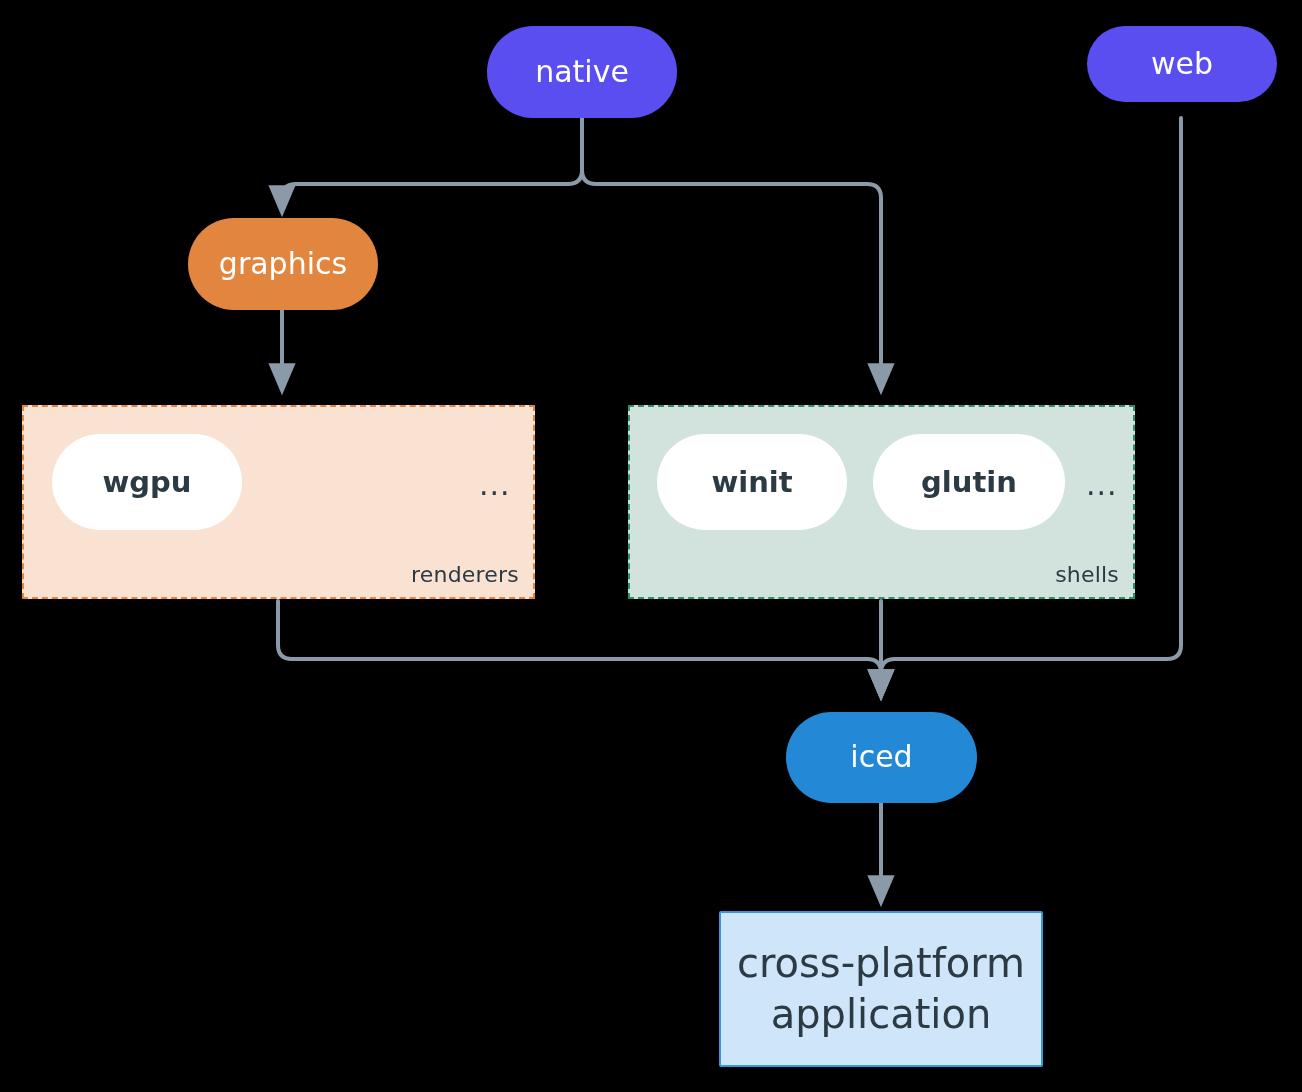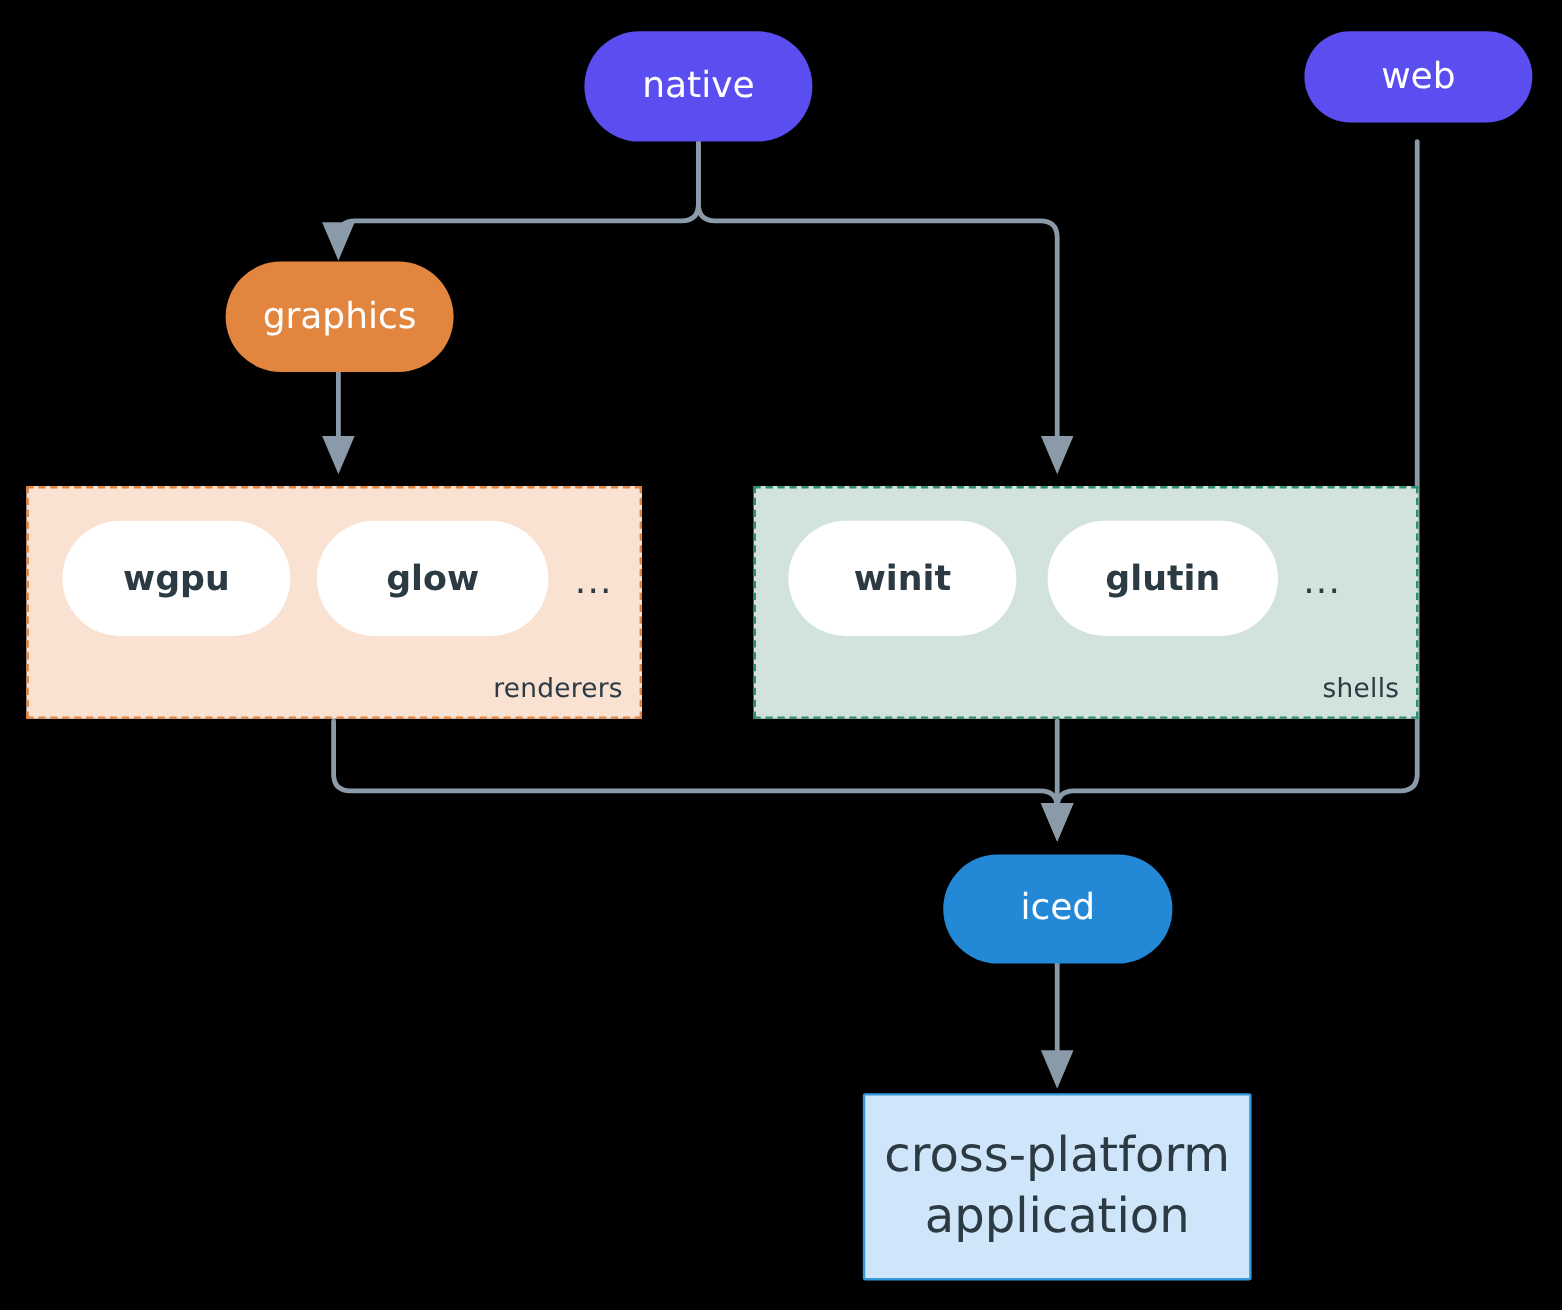--- a/index.html
+++ b/index.html
@@ -64,21 +64,21 @@
   .cluster {
     position: absolute;
     box-sizing: border-box;
     border-style: dashed;
     border-width: 2px;
   }
   .cluster-renderers {
     left: 22px; top: 405px; width: 513px; height: 194px;
   }
   .cluster-shells {
-    left: 628px; top: 405px; width: 554px; height: 194px;
+    left: 628px; top: 405px; width: 507px; height: 194px;
   }
   .cluster-label {
     position: absolute;
     right: 14px;
     bottom: 10px;
     font-size: 22px;
     color: #2b3a43;
     letter-spacing: 0.2px;
   }
 
@@ -143,21 +143,20 @@
   </svg>
 
   <div class="node pill node-native" style="background: rgb(91, 78, 240); color: rgb(255, 255, 255);">native</div>
 
   <div class="node pill node-web" style="background: rgb(91, 78, 240); color: rgb(255, 255, 255);">web</div>
 
   <div class="node pill node-graphics" style="background: rgb(226, 133, 63); color: rgb(255, 255, 255);">graphics</div>
 
   <div class="cluster cluster-renderers" style="background: rgb(250, 226, 210); border-color: rgb(226, 133, 63);">
     <div class="member" style="left:28px; top:27px; width:190px;">wgpu</div>
-    <div class="member" style="left:240px; top:27px; width:193px;">glow</div>
     <div class="ellipsis" style="left:455px; top:60px;">...</div>
     <div class="cluster-label">renderers</div>
   </div>
 
   <div class="cluster cluster-shells" style="background: rgb(210, 227, 221); border-color: rgb(47, 143, 114);">
     <div class="member" style="left:27px; top:27px; width:190px;">winit</div>
     <div class="member" style="left:243px; top:27px; width:192px;">glutin</div>
     <div class="ellipsis" style="left:456px; top:60px;">...</div>
     <div class="cluster-label">shells</div>
   </div>

